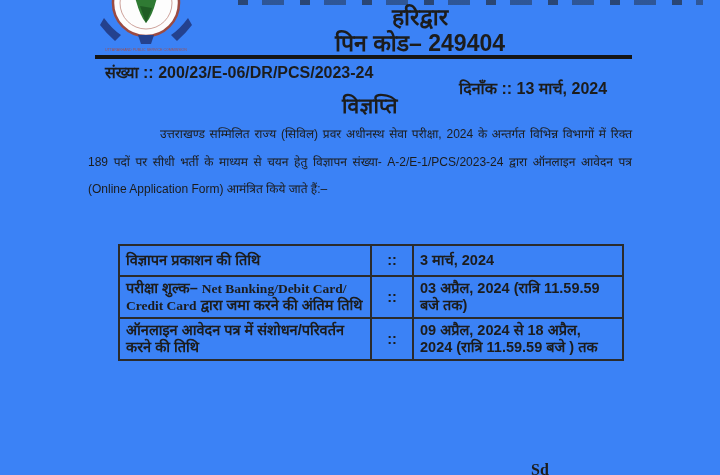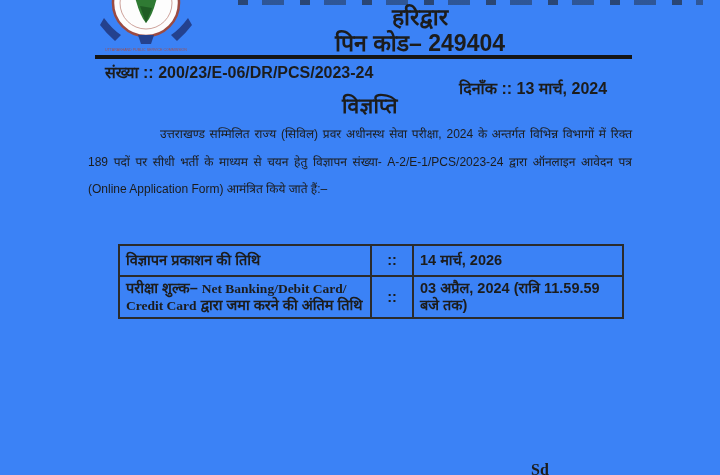--- a/index.html
+++ b/index.html
@@ -110,26 +110,31 @@
 
   <div class="abs doc-title">विज्ञप्ति</div>
 
   <div class="abs para para-intro">उत्तराखण्ड सम्मिलित राज्य (सिविल) प्रवर अधीनस्थ सेवा परीक्षा, 2024 के अन्तर्गत विभिन्न विभागों में रिक्त 189 पदों पर सीधी भर्ती के माध्यम से चयन हेतु विज्ञापन संख्या- A-2/E-1/PCS/2023-24 द्वारा ऑनलाइन आवेदन पत्र (Online Application Form) आमंत्रित किये जाते हैं:–</div>
 
   <table class="sched">
     <tbody>
       <tr class="r1">
         <td class="c-label">विज्ञापन प्रकाशन की तिथि</td>
         <td class="c-sep">::</td>
-        <td class="c-value">14 मार्च, 2026</td>
+        <td class="c-value">3 मार्च, 2024</td>
       </tr>
       <tr class="r3">
         <td class="c-label"><span>परीक्षा शुल्क– </span><span class="en-serif">Net Banking/Debit Card/ Credit Card</span><span> द्वारा जमा करने की अंतिम तिथि</span></td>
         <td class="c-sep">::</td>
         <td class="c-value">03 अप्रैल, 2024 (रात्रि 11.59.59 बजे तक)</td>
+      </tr>
+      <tr class="r4">
+        <td class="c-label">ऑनलाइन आवेदन पत्र में संशोधन/परिवर्तन करने की तिथि</td>
+        <td class="c-sep">::</td>
+        <td class="c-value">09 अप्रैल, 2024 से 18 अप्रैल, 2024 (रात्रि 11.59.59 बजे ) तक</td>
       </tr>
     </tbody>
   </table>
 
 
   <div class="abs signature">Sd</div>
 
 </div>
 
 </body></html>

